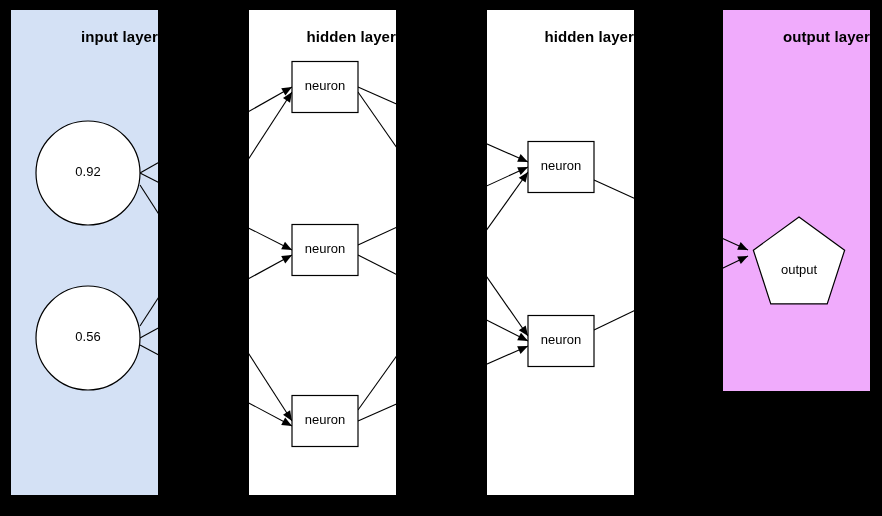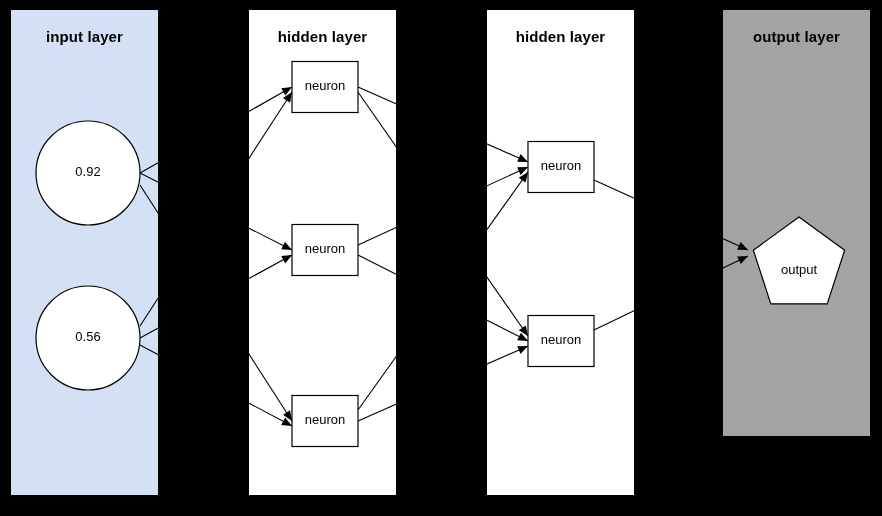--- a/index.html
+++ b/index.html
@@ -14,21 +14,21 @@
     position:absolute;
     top:10px;
     height:485px;
     width:147px;
     box-sizing:border-box;
   }
   .panel-title{
     position:absolute;
     top:18px;
     left:0;right:0;
-    text-align:center;
+    text-align:right;
     font-size:15px;
     font-weight:bold;
     color:#000000;
     letter-spacing:0.1px;
   }
   #panel-input{left:11px;background:#d4e1f5;}
   #panel-hidden1{left:249px;background:#ffffff;}
   #panel-hidden2{left:487px;background:#ffffff;}
   #panel-output{left:723px;background:#ffffff;}
 
@@ -57,21 +57,21 @@
 
   <div class="panel" id="panel-input" style="left: 11px; top: 10px; width: 147px; height: 485px; background: rgb(212, 225, 245);">
     <div class="panel-title">input layer</div>
   </div>
   <div class="panel" id="panel-hidden1" style="left: 249px; top: 10px; width: 147px; height: 485px; background: rgb(255, 255, 255);">
     <div class="panel-title">hidden layer</div>
   </div>
   <div class="panel" id="panel-hidden2" style="left: 487px; top: 10px; width: 147px; height: 485px; background: rgb(255, 255, 255);">
     <div class="panel-title">hidden layer</div>
   </div>
-  <div class="panel" id="panel-output" style="left: 723px; top: 10px; width: 147px; height: 426px; background: #a3a3a3;">
+  <div class="panel" id="panel-output" style="left: 723px; top: 10px; width: 147px; height: 381px; background: #f0abfc;">
     <div class="panel-title">output layer</div>
   </div>
 
   <svg class="layer" id="edges-svg">
       <g>
         <line x1="140" y1="173" x2="292" y2="87" class="edge"></line>
         <polygon points="292,87 285.3647305019709,95.579813441359 281.2282801348875,88.26887790883953" class="arrowhead"></polygon>
       </g>
       <g>
         <line x1="140" y1="173" x2="292" y2="250" class="edge"></line>

